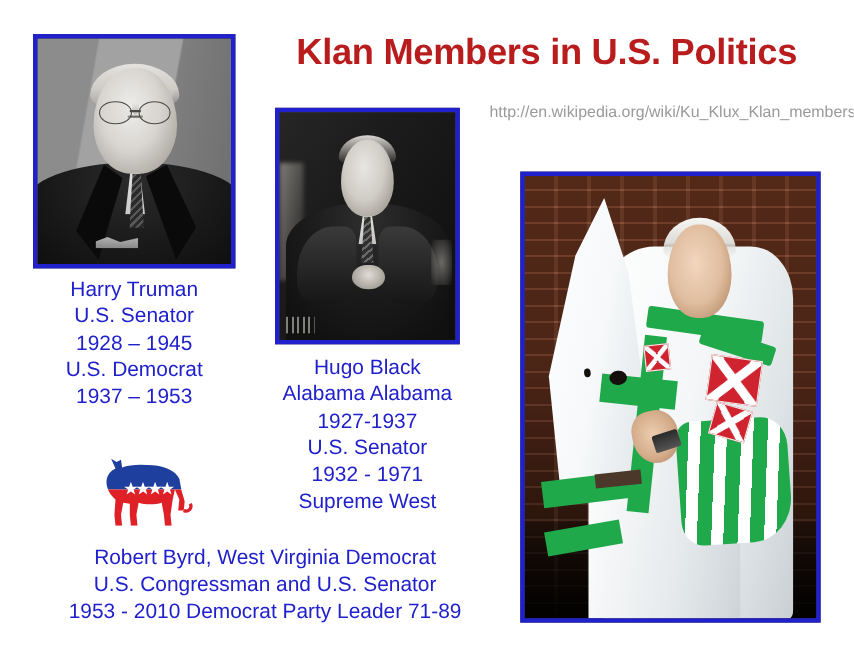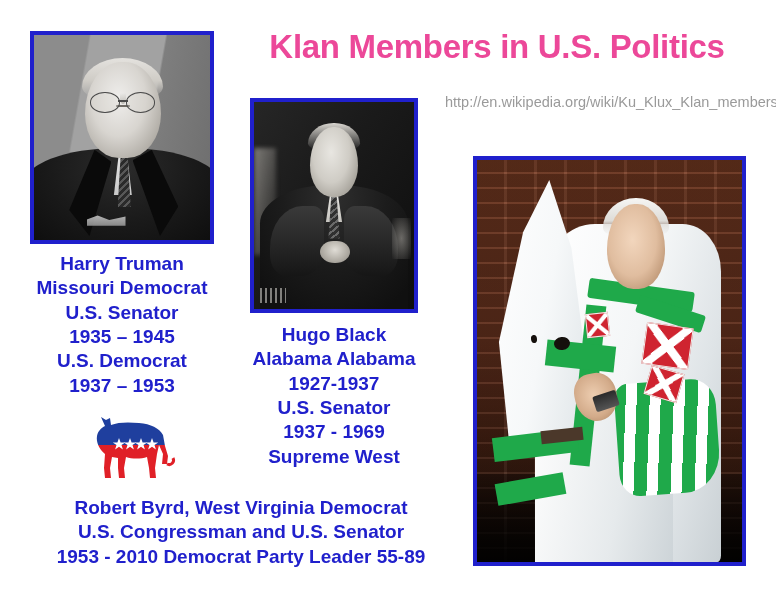--- a/index.html
+++ b/index.html
@@ -18,21 +18,21 @@
 
   
   #page-title {
     position: absolute;
     left: 232px;
     top: 30px;
     width: 530px;
     text-align: center;
     font-size: 33px;
     font-weight: bold;
-    color: #ec4899;
+    color: #b91c1c;
     letter-spacing: -0.3px;
     line-height: 1.05;
     white-space: nowrap;
   }
 
   
   #source-url {
     position: absolute;
     left: 445px;
     top: 92px;
@@ -393,21 +393,21 @@
     left: 24%; top: 67%;
     width: 16%; height: 3.2%;
     background: #4b382a;
     transform: rotate(-6deg);
   }
 
   
   .caption {
     position: absolute;
     color: #2020cc;
-    font-weight: bold;
+    font-weight: normal;
     text-align: center;
     line-height: 1.28;
   }
   #caption-truman {
     left: 14px;
     top: 252px;
     width: 216px;
     font-size: 19px;
   }
   #caption-black {
@@ -455,23 +455,22 @@
     <div class="tr-glasses">
       <div class="tr-lens l"></div>
       <div class="tr-lens r"></div>
       <div class="tr-bridge"></div>
     </div>
   </div>
 </div>
 
 <div class="caption" id="caption-truman">
   <div>Harry Truman</div>
-  <div>Missouri Democrat</div>
   <div>U.S. Senator</div>
-  <div>1935 – 1945</div>
+  <div>1928 – 1945</div>
   <div>U.S. Democrat</div>
   <div>1937 – 1953</div>
 </div>
 
 <svg id="donkey-logo" viewBox="0 0 98 72">
   <defs>
     <clipPath id="donkeyClip">
       <path d="M20 14 L16 5 L21 8 L25 6 L26 13
                C33 10 44 10 54 11
                C66 12 74 16 78 23
@@ -511,21 +510,21 @@
     <div class="hb-chairlight"></div>
     <div class="hb-mark"></div>
   </div>
 </div>
 
 <div class="caption" id="caption-black">
   <div>Hugo Black</div>
   <div>Alabama Alabama</div>
   <div>1927-1937</div>
   <div>U.S. Senator</div>
-  <div>1937 - 1969</div>
+  <div>1932 - 1971</div>
   <div>Supreme West</div>
 </div>
 
 <div class="photo-frame" id="photo-byrd">
   <div class="photo-inner byrd-bg">
     <div class="by-shadow"></div>
     <div class="by-robe"></div>
     <div class="by-skirt"></div>
     <div class="by-shoulder-stripe"></div>
     <div class="by-shoulder-stripe2"></div>
@@ -544,14 +543,14 @@
     <div class="by-patch third"></div>
     <div class="by-hands"></div>
     <div class="by-watch"></div>
     <div class="by-belt"></div>
   </div>
 </div>
 
 <div class="caption" id="caption-byrd">
   <div>Robert Byrd, West Virginia Democrat</div>
   <div>U.S. Congressman and U.S. Senator</div>
-  <div>1953 - 2010 Democrat Party Leader 55-89</div>
+  <div>1953 - 2010 Democrat Party Leader 71-89</div>
 </div>
 
 </body></html>

